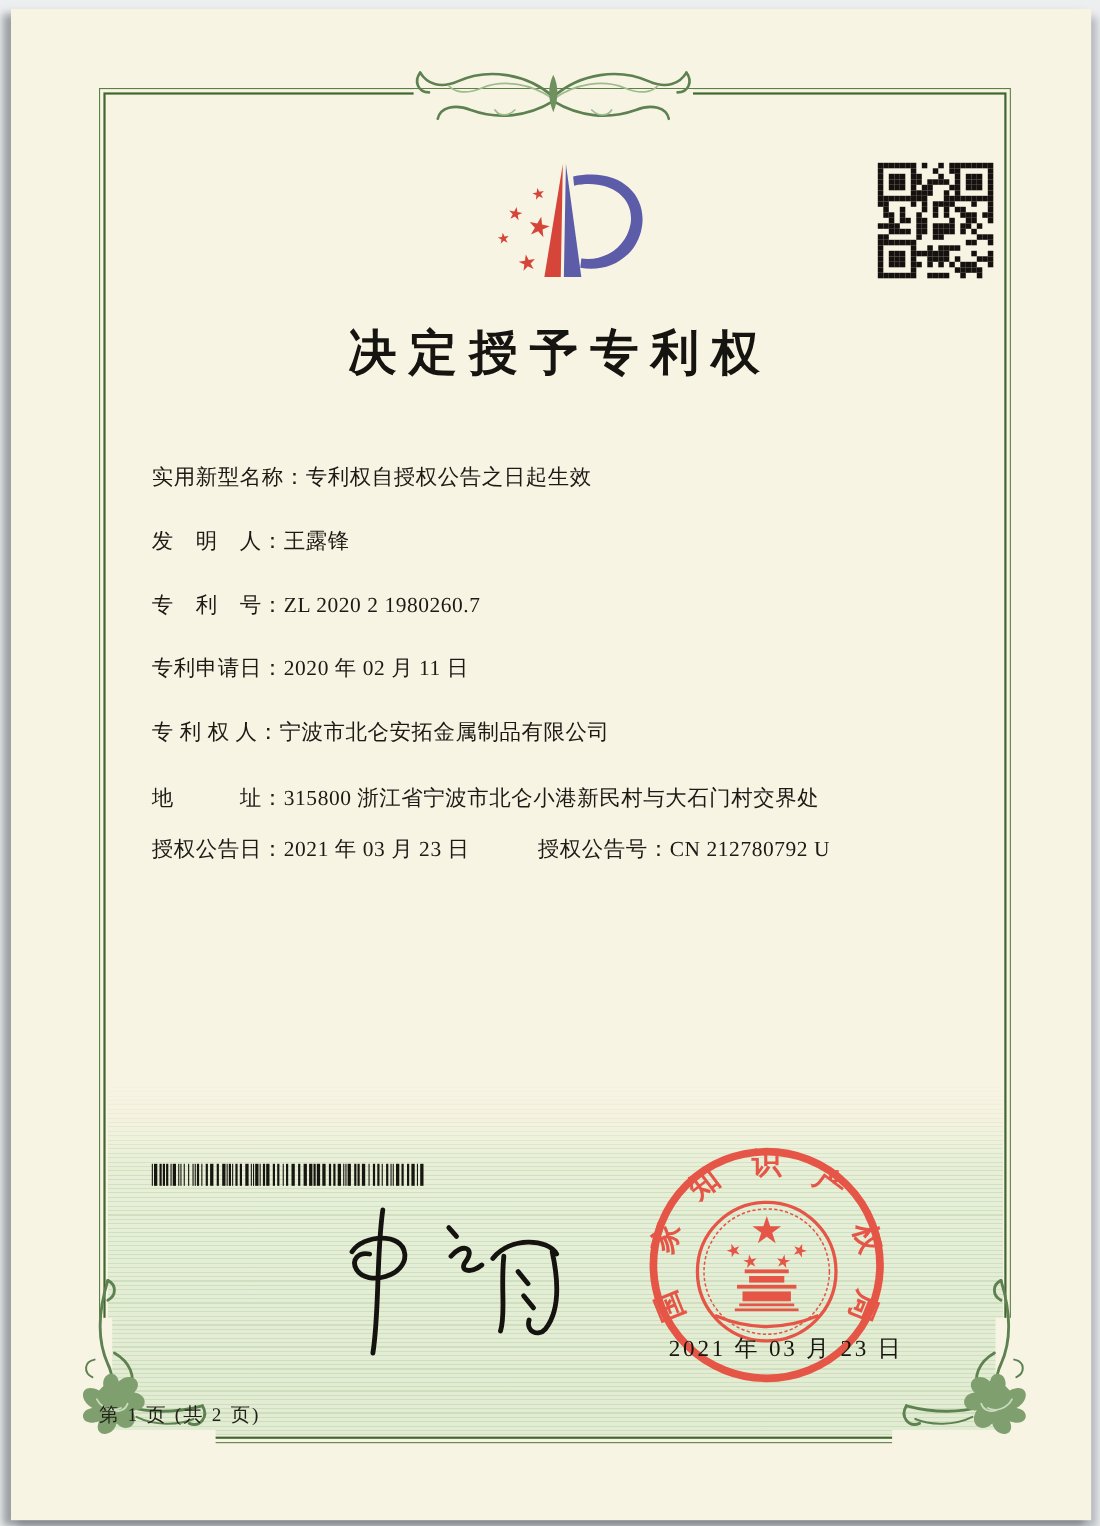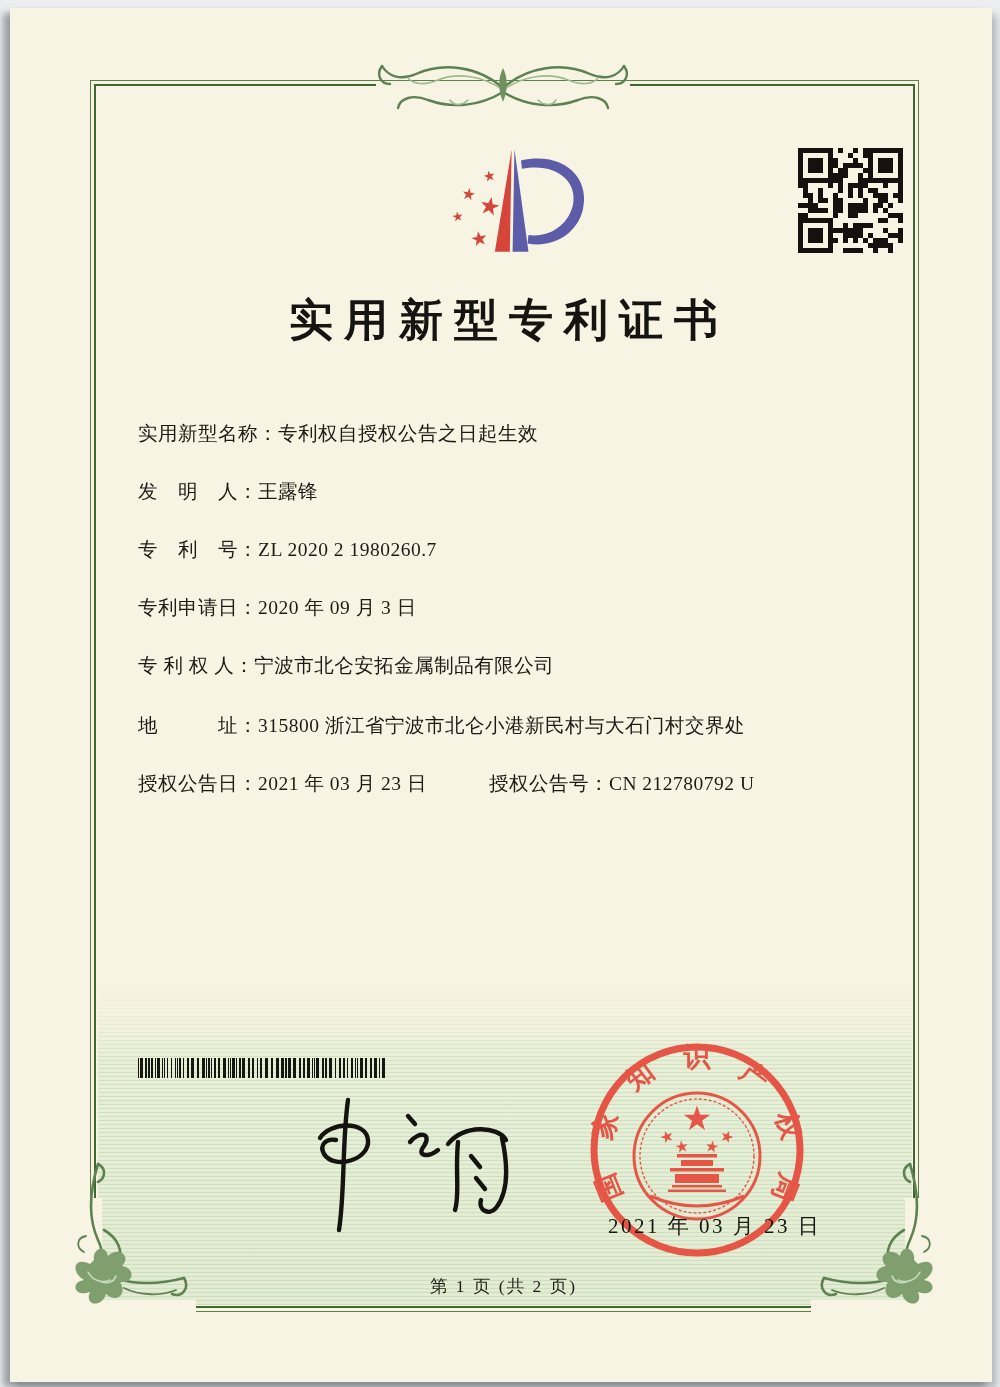--- a/index.html
+++ b/index.html
@@ -30,21 +30,21 @@
   .paras{position:absolute;left:128px;top:796px;width:738px;font-size:19.5px;
     line-height:33px;color:#211e18;text-align:justify;}
   .paras p{margin:0;text-indent:2em;}
   .barcode{position:absolute;left:128px;top:1050px;width:252px;height:20px;}
   .barcode i{position:absolute;top:0;bottom:0;background:#17150f;}
   .signer{position:absolute;left:130px;top:1116px;font-size:21px;color:#1c1a15;letter-spacing:4px;}
   .signer div{margin-bottom:20px;}
   .sig{position:absolute;left:282px;top:1082px;width:235px;height:150px;}
   .seal{position:absolute;left:572px;top:1030px;width:232px;height:232px;opacity:.92;}
   .seal-date{position:absolute;left:598px;top:1204px;font-size:21px;color:#17150f;letter-spacing:2.5px;}
-  .page-info{position:absolute;left:80px;top:1266px;width:827px;text-align:center;
+  .page-info{position:absolute;left:80px;top:1266px;width:827px;text-align:left;
     font-size:17.5px;color:#211e18;letter-spacing:2px;}
   .back-note{position:absolute;left:80px;top:1328px;width:827px;text-align:center;
     font-size:19px;color:#2a271f;letter-spacing:3px;font-weight:bold;}
   .ornament-top{position:absolute;left:348px;top:46px;width:290px;height:66px;}
   .flourish{position:absolute;width:142px;height:148px;}
   .fl-bl{left:44px;top:1152px;}
   .fl-br{left:802px;top:1152px;transform:scaleX(-1);}
   .patch{position:absolute;background:#f8f4e3;}
 </style>
 </head>
@@ -369,30 +369,30 @@
       <i style="left:25px;top:100px"></i>
       <i style="left:30px;top:100px"></i>
       <i style="left:45px;top:100px"></i>
       <i style="left:50px;top:100px"></i>
       <i style="left:55px;top:100px"></i>
       <i style="left:60px;top:100px"></i>
       <i style="left:75px;top:100px"></i>
       <i style="left:90px;top:100px"></i>
     </div>
 
-  <div class="title">实用新型专利证书</div>
+  <div class="title">决定授予专利权</div>
 
   <div class="fields">
     <div class="frow" style="top:8px"><span class="lbl">实用新型名称：</span><span>专利权自授权公告之日起生效</span></div>
     <div class="frow" style="top:66px"><span class="lbl">发　明　人：</span><span>王露锋</span></div>
     <div class="frow" style="top:124px"><span class="lbl">专　利　号：</span><span>ZL 2020 2 1980260.7</span></div>
-    <div class="frow" style="top:182px"><span class="lbl">专利申请日：</span><span>2020 年 09 月 3 日</span></div>
+    <div class="frow" style="top:182px"><span class="lbl">专利申请日：</span><span>2020 年 02 月 11 日</span></div>
     <div class="frow" style="top:240px"><span class="lbl">专 利 权 人：</span><span>宁波市北仑安拓金属制品有限公司</span></div>
     <div class="frow" style="top:300px"><span class="lbl">地　　　址：</span><span>315800 浙江省宁波市北仑小港新民村与大石门村交界处</span></div>
-    <div class="frow" style="top:358px"><span class="lbl">授权公告日：</span><span>2021 年 03 月 23 日</span><span class="gap"></span><span class="lbl">授权公告号：</span><span>CN 212780792 U</span></div>
+    <div class="frow" style="top:346px"><span class="lbl">授权公告日：</span><span>2021 年 03 月 23 日</span><span class="gap"></span><span class="lbl">授权公告号：</span><span>CN 212780792 U</span></div>
   </div>
 
 
   <div class="barcode" id="barcode">
       <i style="left:0px;width:1px"></i>
       <i style="left:2px;width:3px"></i>
       <i style="left:7px;width:2px"></i>
       <i style="left:10px;width:2px"></i>
       <i style="left:13px;width:2px"></i>
       <i style="left:17px;width:1px"></i>

